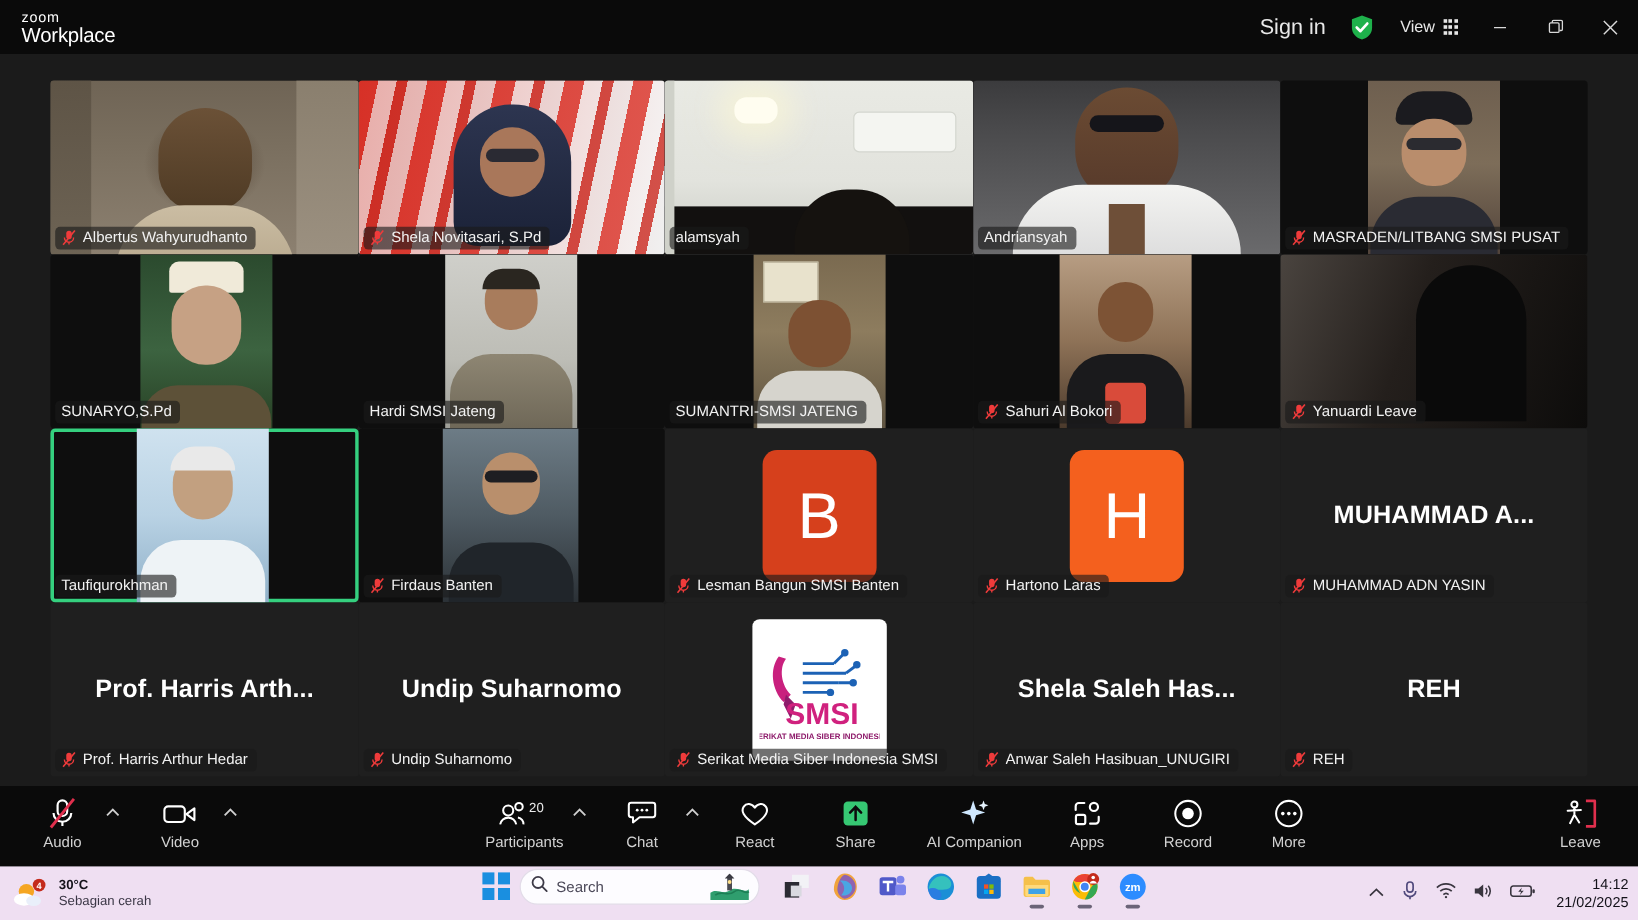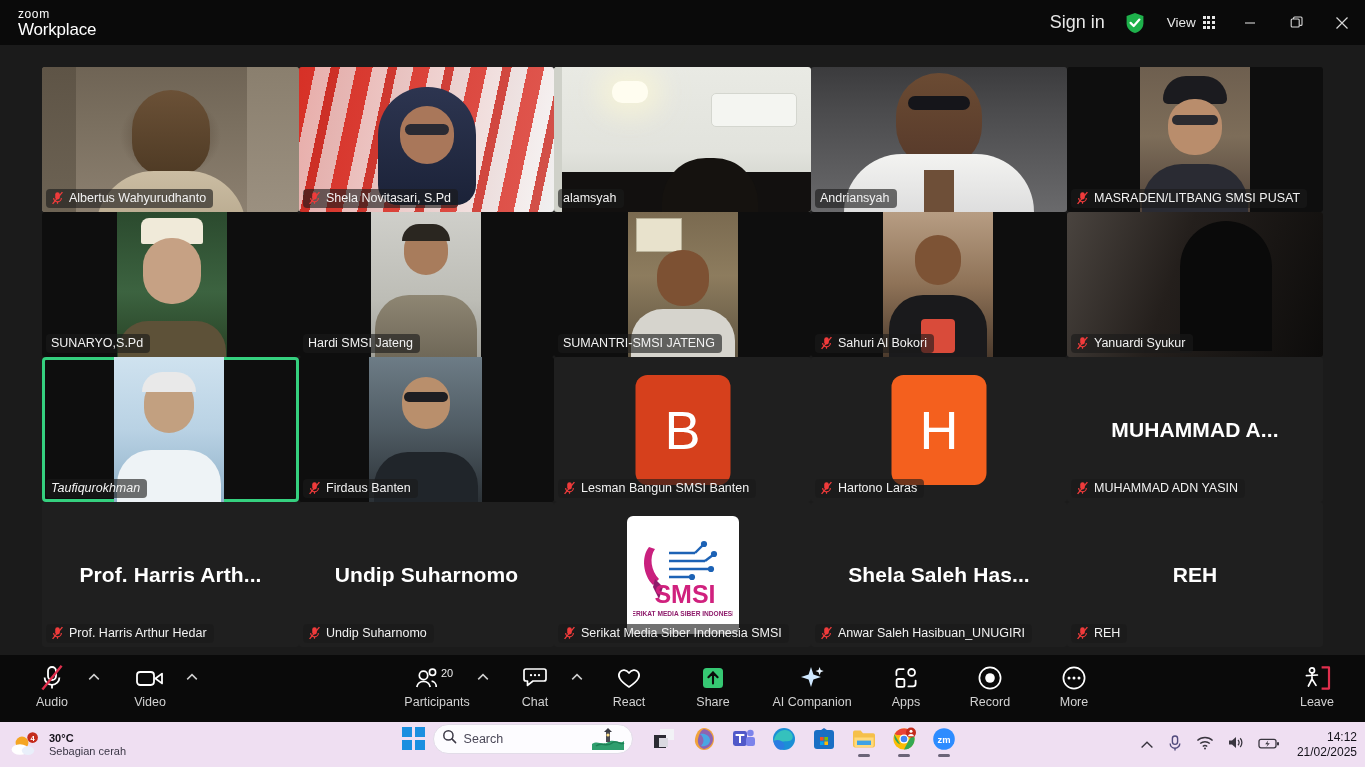--- a/index.html
+++ b/index.html
@@ -333,25 +333,25 @@
       <div class="media" style="background:linear-gradient(110deg,#4a443f 0%,#241f1c 42%,#0d0c0b 100%);">
         <div style="position:absolute;left:44%;top:6%;width:92px;height:130px;border-radius:46px 46px 0 0;background:#0a0a0a;"></div>
       </div>
       <div class="namebar">
         <svg class="mutedot" viewBox="0 0 14 16" aria-hidden="true">
             <rect x="4.4" y="1.4" width="5.2" height="8.2" rx="2.6" fill="#ef3b3b"></rect>
             <path d="M2.6 8 a4.4 4.4 0 0 0 8.8 0" stroke="#ef3b3b" stroke-width="1.3" fill="none"></path>
             <path d="M7 12.4 V14.6" stroke="#ef3b3b" stroke-width="1.3"></path>
             <path d="M1.4 14.8 L12.6 1.2" stroke="#ef3b3b" stroke-width="1.5"></path>
           </svg>
-        <span class="nm">Yanuardi Syukur</span>
-      </div>
-    </div>
-
-    <div class="tile active" style="left:42px;top:312px;width:257px;height:145px;background:#0e0e0e;font-style:italic;">
+        <span class="nm">Yanuardi Leave</span>
+      </div>
+    </div>
+
+    <div class="tile active" style="left:42px;top:312px;width:257px;height:145px;background:#0e0e0e;">
       <div class="vid" style="left:72px;width:110px;background:linear-gradient(#cfe2ef 0%,#b9d2e4 50%,#8fb0c8 100%);">
         <div style="position:absolute;left:50%;top:14%;transform:translateX(-50%);width:50px;height:56px;border-radius:25px;background:#c2a080;"></div>
         <div style="position:absolute;left:50%;top:10%;transform:translateX(-50%);width:54px;height:20px;border-radius:22px 22px 0 0;background:#e9e9e9;"></div>
         <div style="position:absolute;left:50%;bottom:0;transform:translateX(-50%);width:104px;height:52px;border-radius:34px 34px 0 0;background:#eef3f6;"></div>
       </div>
       <div class="namebar">
         <span class="nm">Taufiqurokhman</span>
       </div>
     </div>
 

